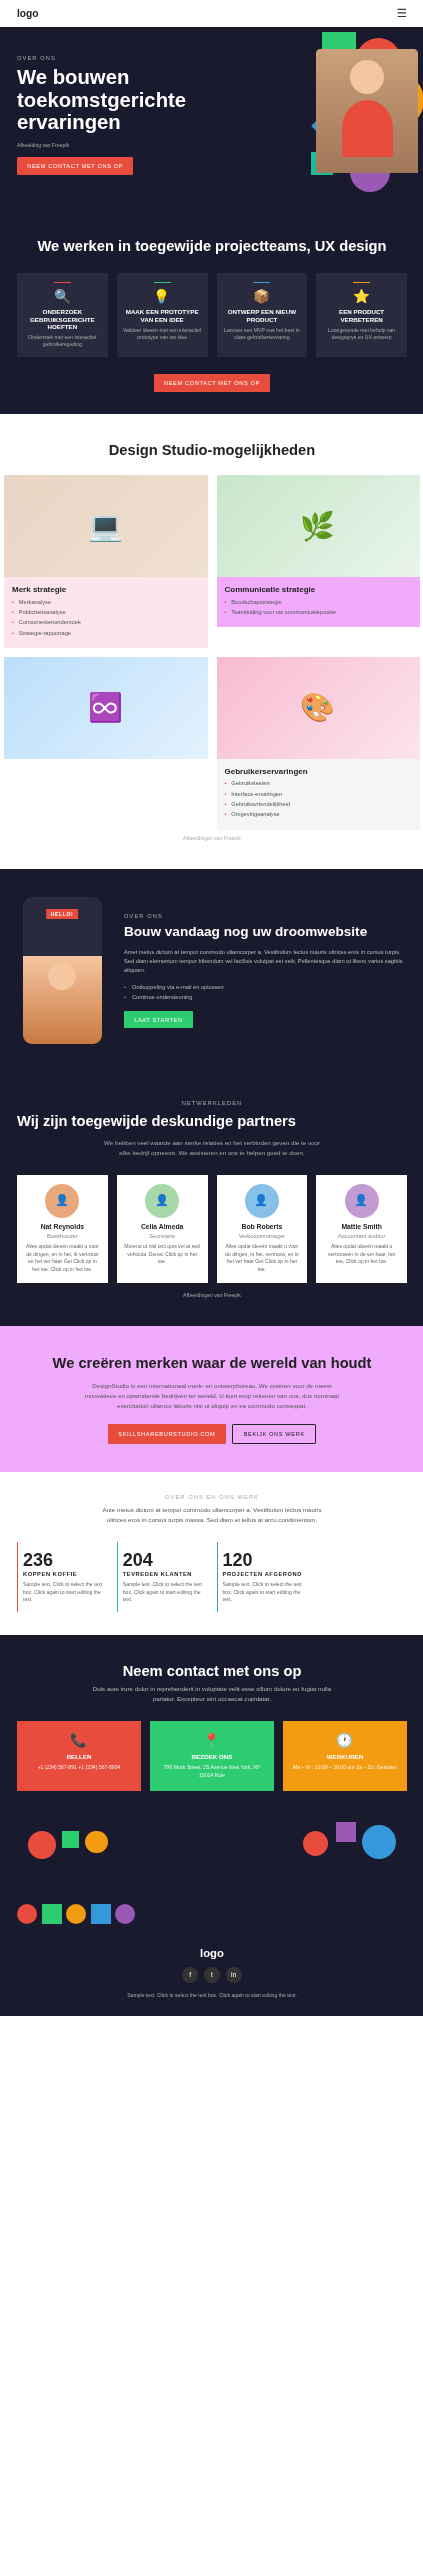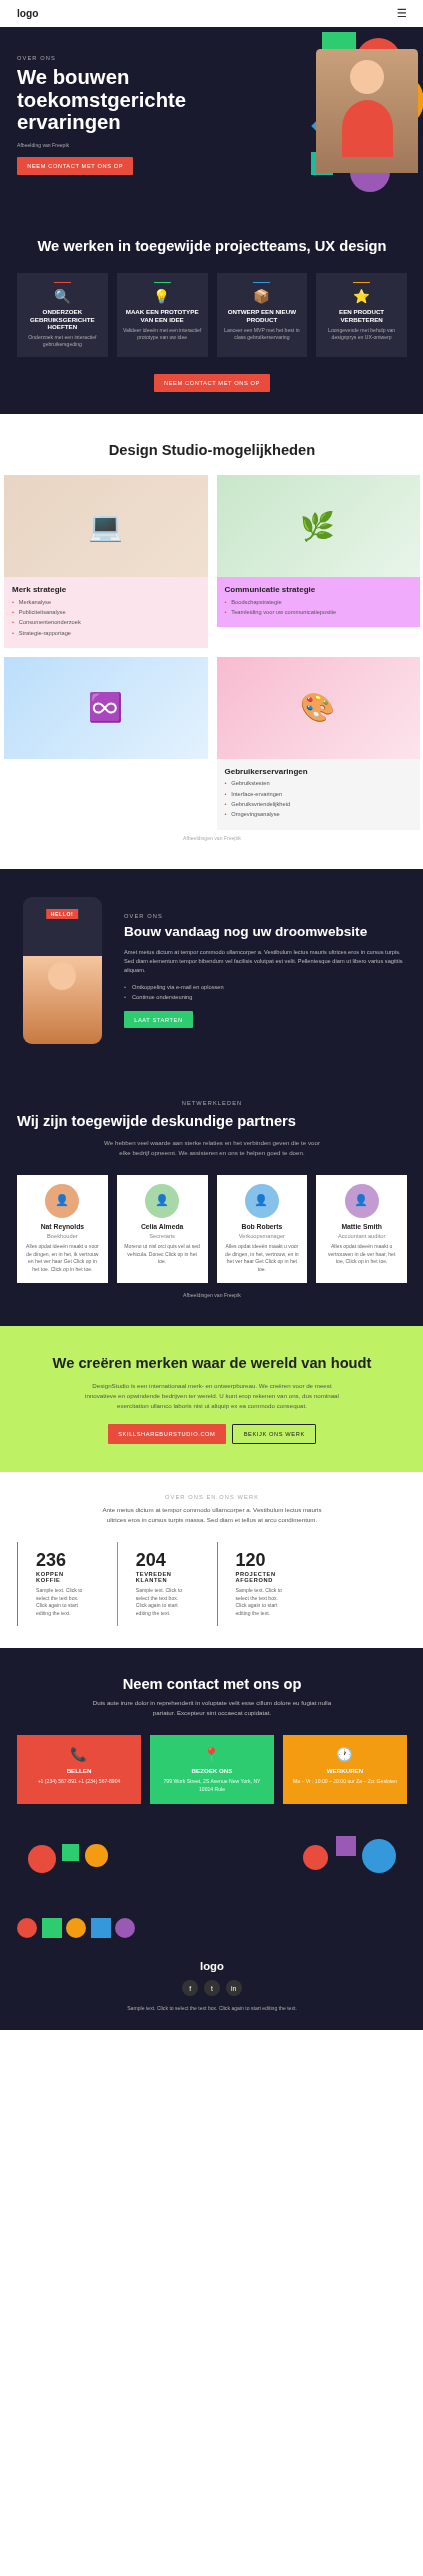--- a/index.html
+++ b/index.html
@@ -72,34 +72,34 @@
     .partners-desc { font-size: 6.2px; color: #aaa; text-align: center; max-width: 226px; margin: 0 auto 17px; line-height: 1.6; }
     .partners-grid { display: grid; grid-template-columns: repeat(4, 1fr); gap: 9px; }
     .partner-card { background: #fff; padding: 9px 6.8px; text-align: center; }
     .partner-avatar { width: 34px; height: 34px; border-radius: 50%; margin: 0 auto 5.7px; display: flex; align-items: center; justify-content: center; font-size: 11.3px; }
     .partner-name { font-size: 6.8px; font-weight: 700; color: #222; margin-bottom: 2.3px; }
     .partner-role { font-size: 5.7px; color: #888; margin-bottom: 4.5px; }
     .partner-text { font-size: 5.1px; color: #666; line-height: 1.5; }
     .partners-img-label { font-size: 5.1px; color: #aaa; text-align: center; margin-top: 9px; }
 
     
-    .brands-section { background: #bef264; padding: 28px 4px; text-align: center; }
+    .brands-section { background: #f0abfc; padding: 28px 4px; text-align: center; }
     .brands-title { font-size: 14.7px; font-weight: 700; color: #222; margin-bottom: 8px; line-height: 1.3; }
     .brands-desc { font-size: 6.2px; color: #555; max-width: 254px; margin: 0 auto 13.6px; line-height: 1.6; }
     .brands-buttons { display: flex; gap: 6.8px; justify-content: center; }
     .brands-btn-primary { background: #e74c3c; color: #fff; border: none; padding: 5.7px 10.2px; font-size: 5.7px; text-transform: uppercase; letter-spacing: 0.6px; cursor: pointer; border-radius: 1.1px; }
     .brands-btn-secondary { background: transparent; color: #222; border: 1.1px solid #222; padding: 5.7px 10.2px; font-size: 5.7px; text-transform: uppercase; letter-spacing: 0.6px; cursor: pointer; border-radius: 1.1px; }
 
     
     .stats-section { background: #fff; padding: 22.6px 17px; }
     .stats-about { text-align: center; margin-bottom: 4.5px; }
     .stats-over { font-size: 5.7px; letter-spacing: 1.1px; color: #aaa; text-transform: uppercase; }
     .stats-desc { font-size: 6.2px; color: #555; text-align: center; max-width: 226px; margin: 0 auto 17px; line-height: 1.6; }
     .stats-grid { display: grid; grid-template-columns: repeat(4, 1fr); gap: 9px; }
-    .stat-card { border-left: 1.7px solid; padding: 8px 18px; }
+    .stat-card { border-left: 1.7px solid; padding: 8px 5px; }
     .stat-card:nth-child(1) { border-color: #e74c3c; }
     .stat-card:nth-child(2) { border-color: #2ecc71; }
     .stat-card:nth-child(3) { border-color: #3498db; }
     .stat-card:nth-child(4) { border-color: #f39c12; }
     .stat-number { font-size: 18px; font-weight: 900; color: #222; }
     .stat-label { font-size: 5.7px; font-weight: 700; color: #222; margin-bottom: 4.5px; text-transform: uppercase; letter-spacing: 0.6px; }
     .stat-desc { font-size: 5.1px; color: #666; line-height: 1.5; }
 
     
     .contact-section { background: #1a1a2e; color: #fff; padding: 28px 17px; }

